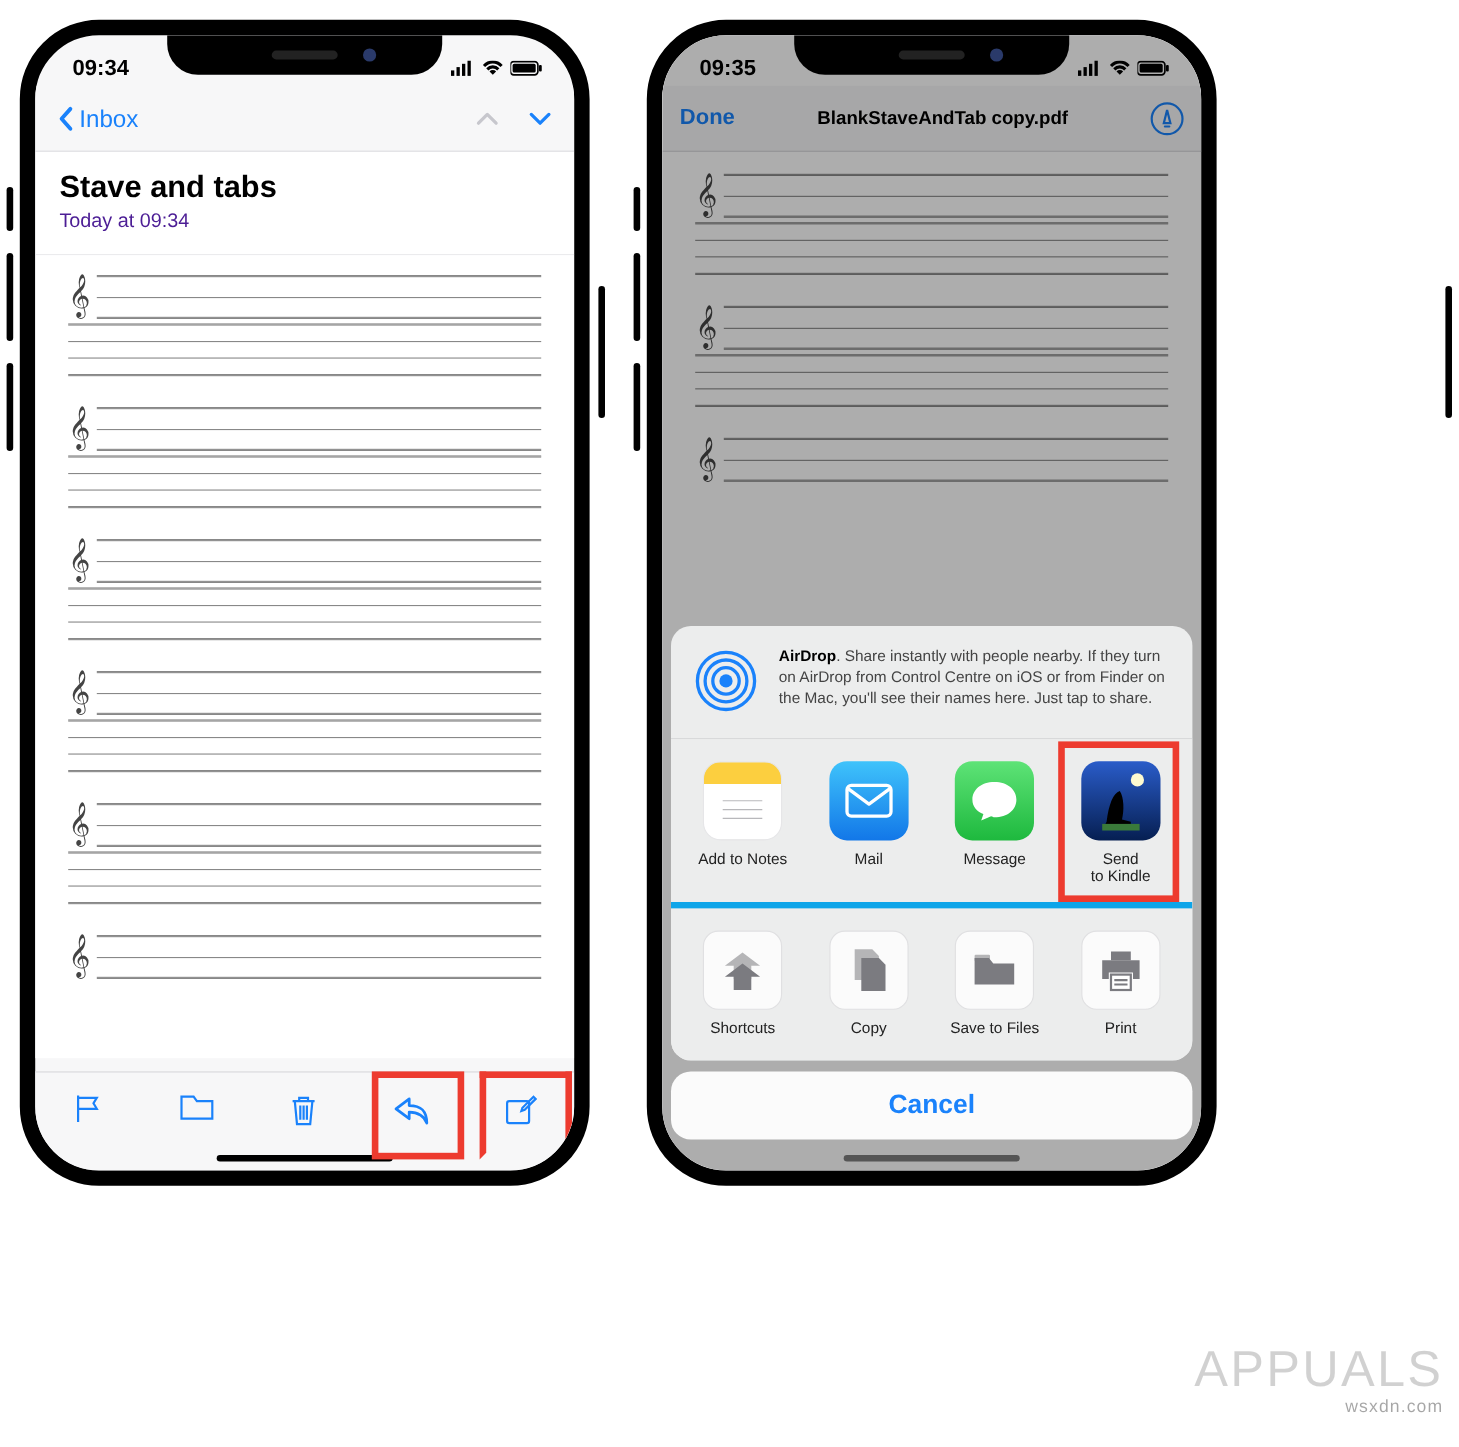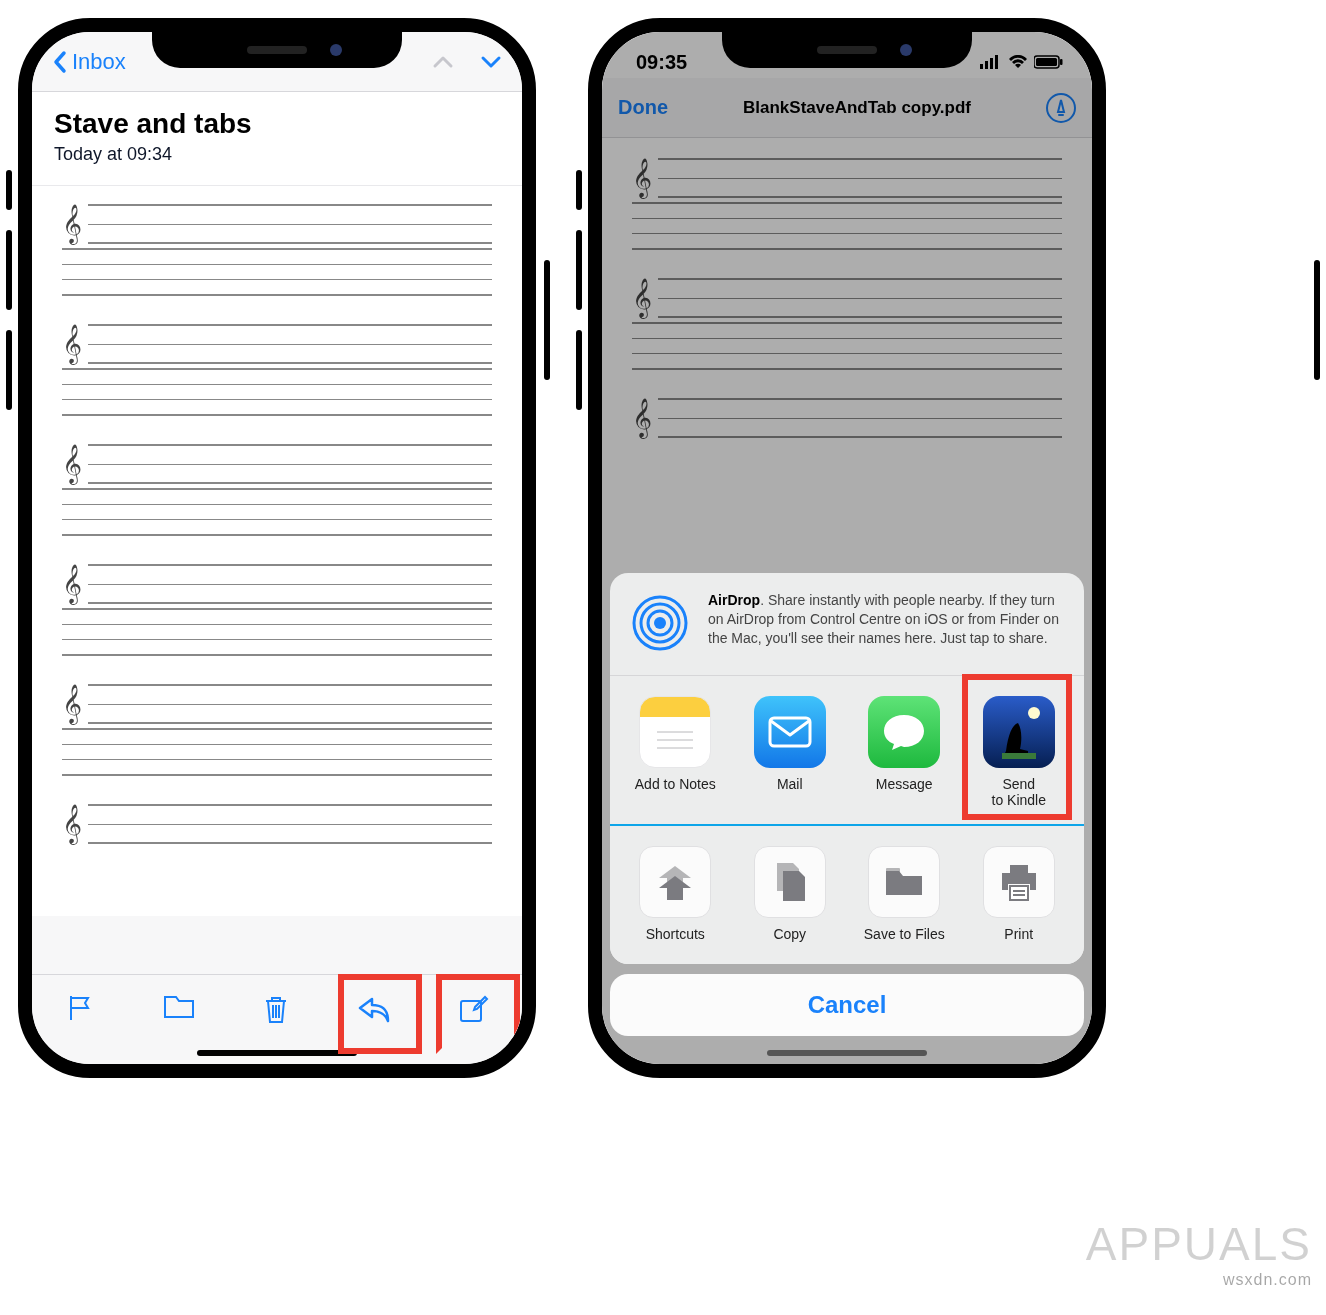--- a/index.html
+++ b/index.html
@@ -26,21 +26,21 @@
   
   .mail-nav {
     height: 60px; display: flex; align-items: center; justify-content: space-between;
     padding: 0 20px; background: #f7f7f8; border-bottom: 1px solid #d7d7db; gap: 44px;
   }
   .back-group { display: flex; align-items: center; color: #1a82fb; font-size: 22px; }
   .back-group svg { stroke: #1a82fb; }
   .nav-chevrons { display: flex; gap: 26px; }
   .mail-header { background: #fff; padding: 16px 22px 20px; border-bottom: 1px solid #e9e9ec; }
   .mail-subject { font-weight: 700; font-size: 28px; color: #000; margin-bottom: 4px; }
-  .mail-time { color: #0f172a; font-size: 18px; }
+  .mail-time { color: #4c1d95; font-size: 18px; }
   .mail-body { background: #fff; flex: 1; padding: 18px 30px; overflow: hidden; }
   .stave { margin-bottom: 28px; }
   .stave-lines {
     border-top: 1px solid #888; border-bottom: 1px solid #888; height: 40px;
     display: flex; flex-direction: column; justify-content: space-between;
   }
   .stave-lines div { height: 1px; background: #888; }
   .stave-wrap { display: flex; align-items: center; }
   .clef { font-size: 34px; line-height: 40px; margin-right: 6px; color: #444; font-family: serif; }
   .tab-block {
@@ -73,21 +73,21 @@
     position: absolute; left: 8px; right: 8px; bottom: 100px;
     background: #eceded; border-radius: 18px; overflow: hidden;
     display: flex; flex-direction: column;
   }
   .airdrop-row { display: flex; gap: 16px; padding: 18px 18px 20px; border-bottom: 1px solid #d6d6d8; }
   .airdrop-icon { width: 64px; height: 64px; flex-shrink: 0; }
   .airdrop-text { font-size: 14px; color: #444; line-height: 1.35; }
   .airdrop-text b { color: #000; }
   .share-apps, .share-actions {
     display: flex; justify-content: space-around; padding: 20px 8px 16px;
-    border-bottom: 2px solid #0ea5e9; background: #eceded;
+    border-bottom: 6px solid #0ea5e9; background: #eceded;
   }
   .share-actions { border-bottom: none; padding-bottom: 22px; }
   .share-item { width: 104px; display: flex; flex-direction: column; align-items: center; gap: 8px; }
   .app-icon { width: 72px; height: 72px; border-radius: 16px; display: flex; align-items: center; justify-content: center; }
   .action-icon { width: 72px; height: 72px; border-radius: 14px; background: #fbfbfb; border: 1px solid #e0e0e2;
     display: flex; align-items: center; justify-content: center; }
   .share-label { font-size: 14px; color: #222; text-align: center; line-height: 1.15; }
   .cancel-btn {
     position: absolute; left: 8px; right: 8px; bottom: 28px; height: 62px;
     background: #fbfbfb; border-radius: 18px; display: flex; align-items: center; justify-content: center;
@@ -113,20 +113,39 @@
 <div class="side-btn" style="right:6px; top:260px; width:6px; height:120px;"></div>
 
 <div class="stage">
 
   <div class="phone">
     <div class="notch">
       <div class="speaker"></div>
         <div class="camdot"></div>
     </div>
 
+    <div class="status-bar">
+      <span>09:34</span>
+      <span class="status-icons">
+        <svg width="22" height="14">
+            <rect x="0" y="9" width="3" height="5" fill="#000"></rect>
+            <rect x="5" y="6" width="3" height="8" fill="#000"></rect>
+            <rect x="10" y="3" width="3" height="11" fill="#000"></rect>
+            <rect x="15" y="0" width="3" height="14" fill="#000"></rect>
+          </svg>
+        <svg width="20" height="14" viewBox="0 0 20 14">
+            <path d="M10 13 L7 10 A4 4 0 0 1 13 10 Z M4 7 A8 8 0 0 1 16 7 L14 9 A5.5 5.5 0 0 0 6 9 Z M1 4 A12 12 0 0 1 19 4 L17 6 A9 9 0 0 0 3 6 Z" fill="#000"></path>
+          </svg>
+        <svg width="30" height="14">
+            <rect x="0" y="1" width="25" height="12" rx="3" fill="none" stroke="#000" stroke-width="1.5"></rect>
+            <rect x="2" y="3" width="21" height="8" rx="1.5" fill="#000"></rect>
+            <rect x="26" y="4" width="2.5" height="6" rx="1" fill="#000"></rect>
+          </svg>
+      </span>
+    </div>
 
     <div class="mail-nav">
       <div class="back-group">
         <svg width="16" height="24" viewBox="0 0 16 24" fill="none" stroke-width="3.5" stroke-linecap="round" stroke-linejoin="round">
             <polyline points="12,3 4,12 12,21"></polyline>
           </svg>
         <span style="margin-left:4px;">Inbox</span>
       </div>
       <div class="nav-chevrons">
         <svg width="22" height="16" viewBox="0 0 22 16" fill="none" stroke="#c7c7cd" stroke-width="3" stroke-linecap="round" stroke-linejoin="round">

